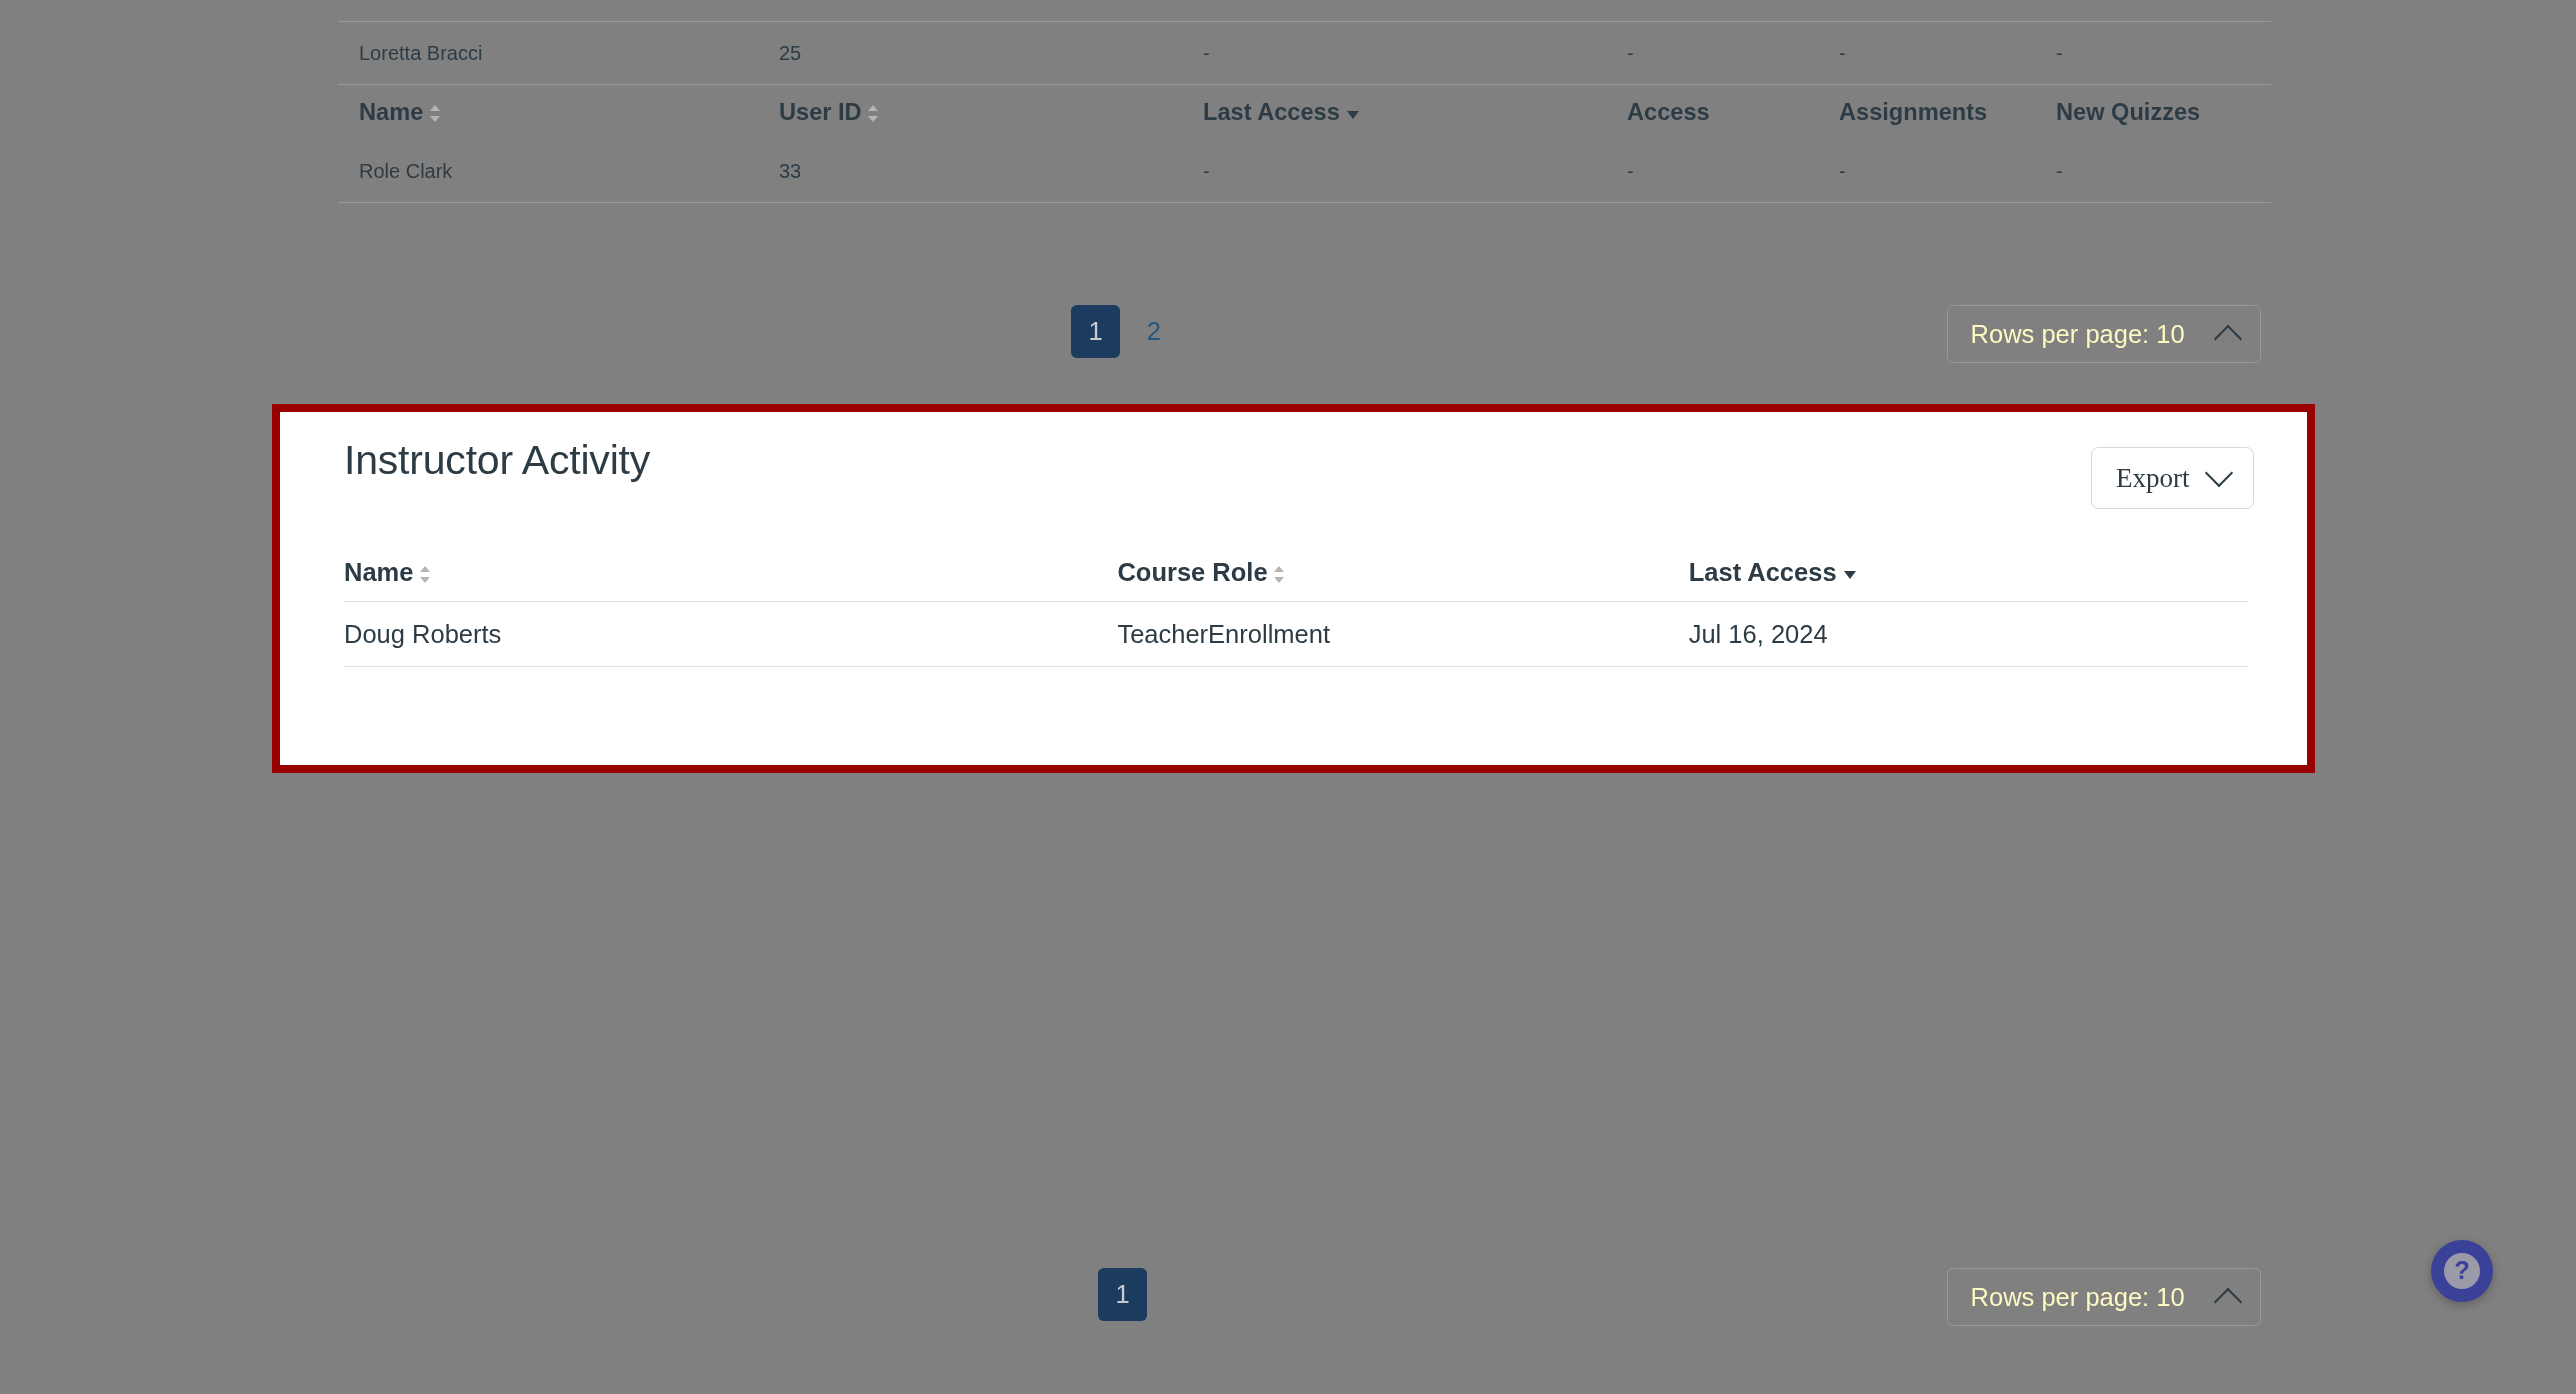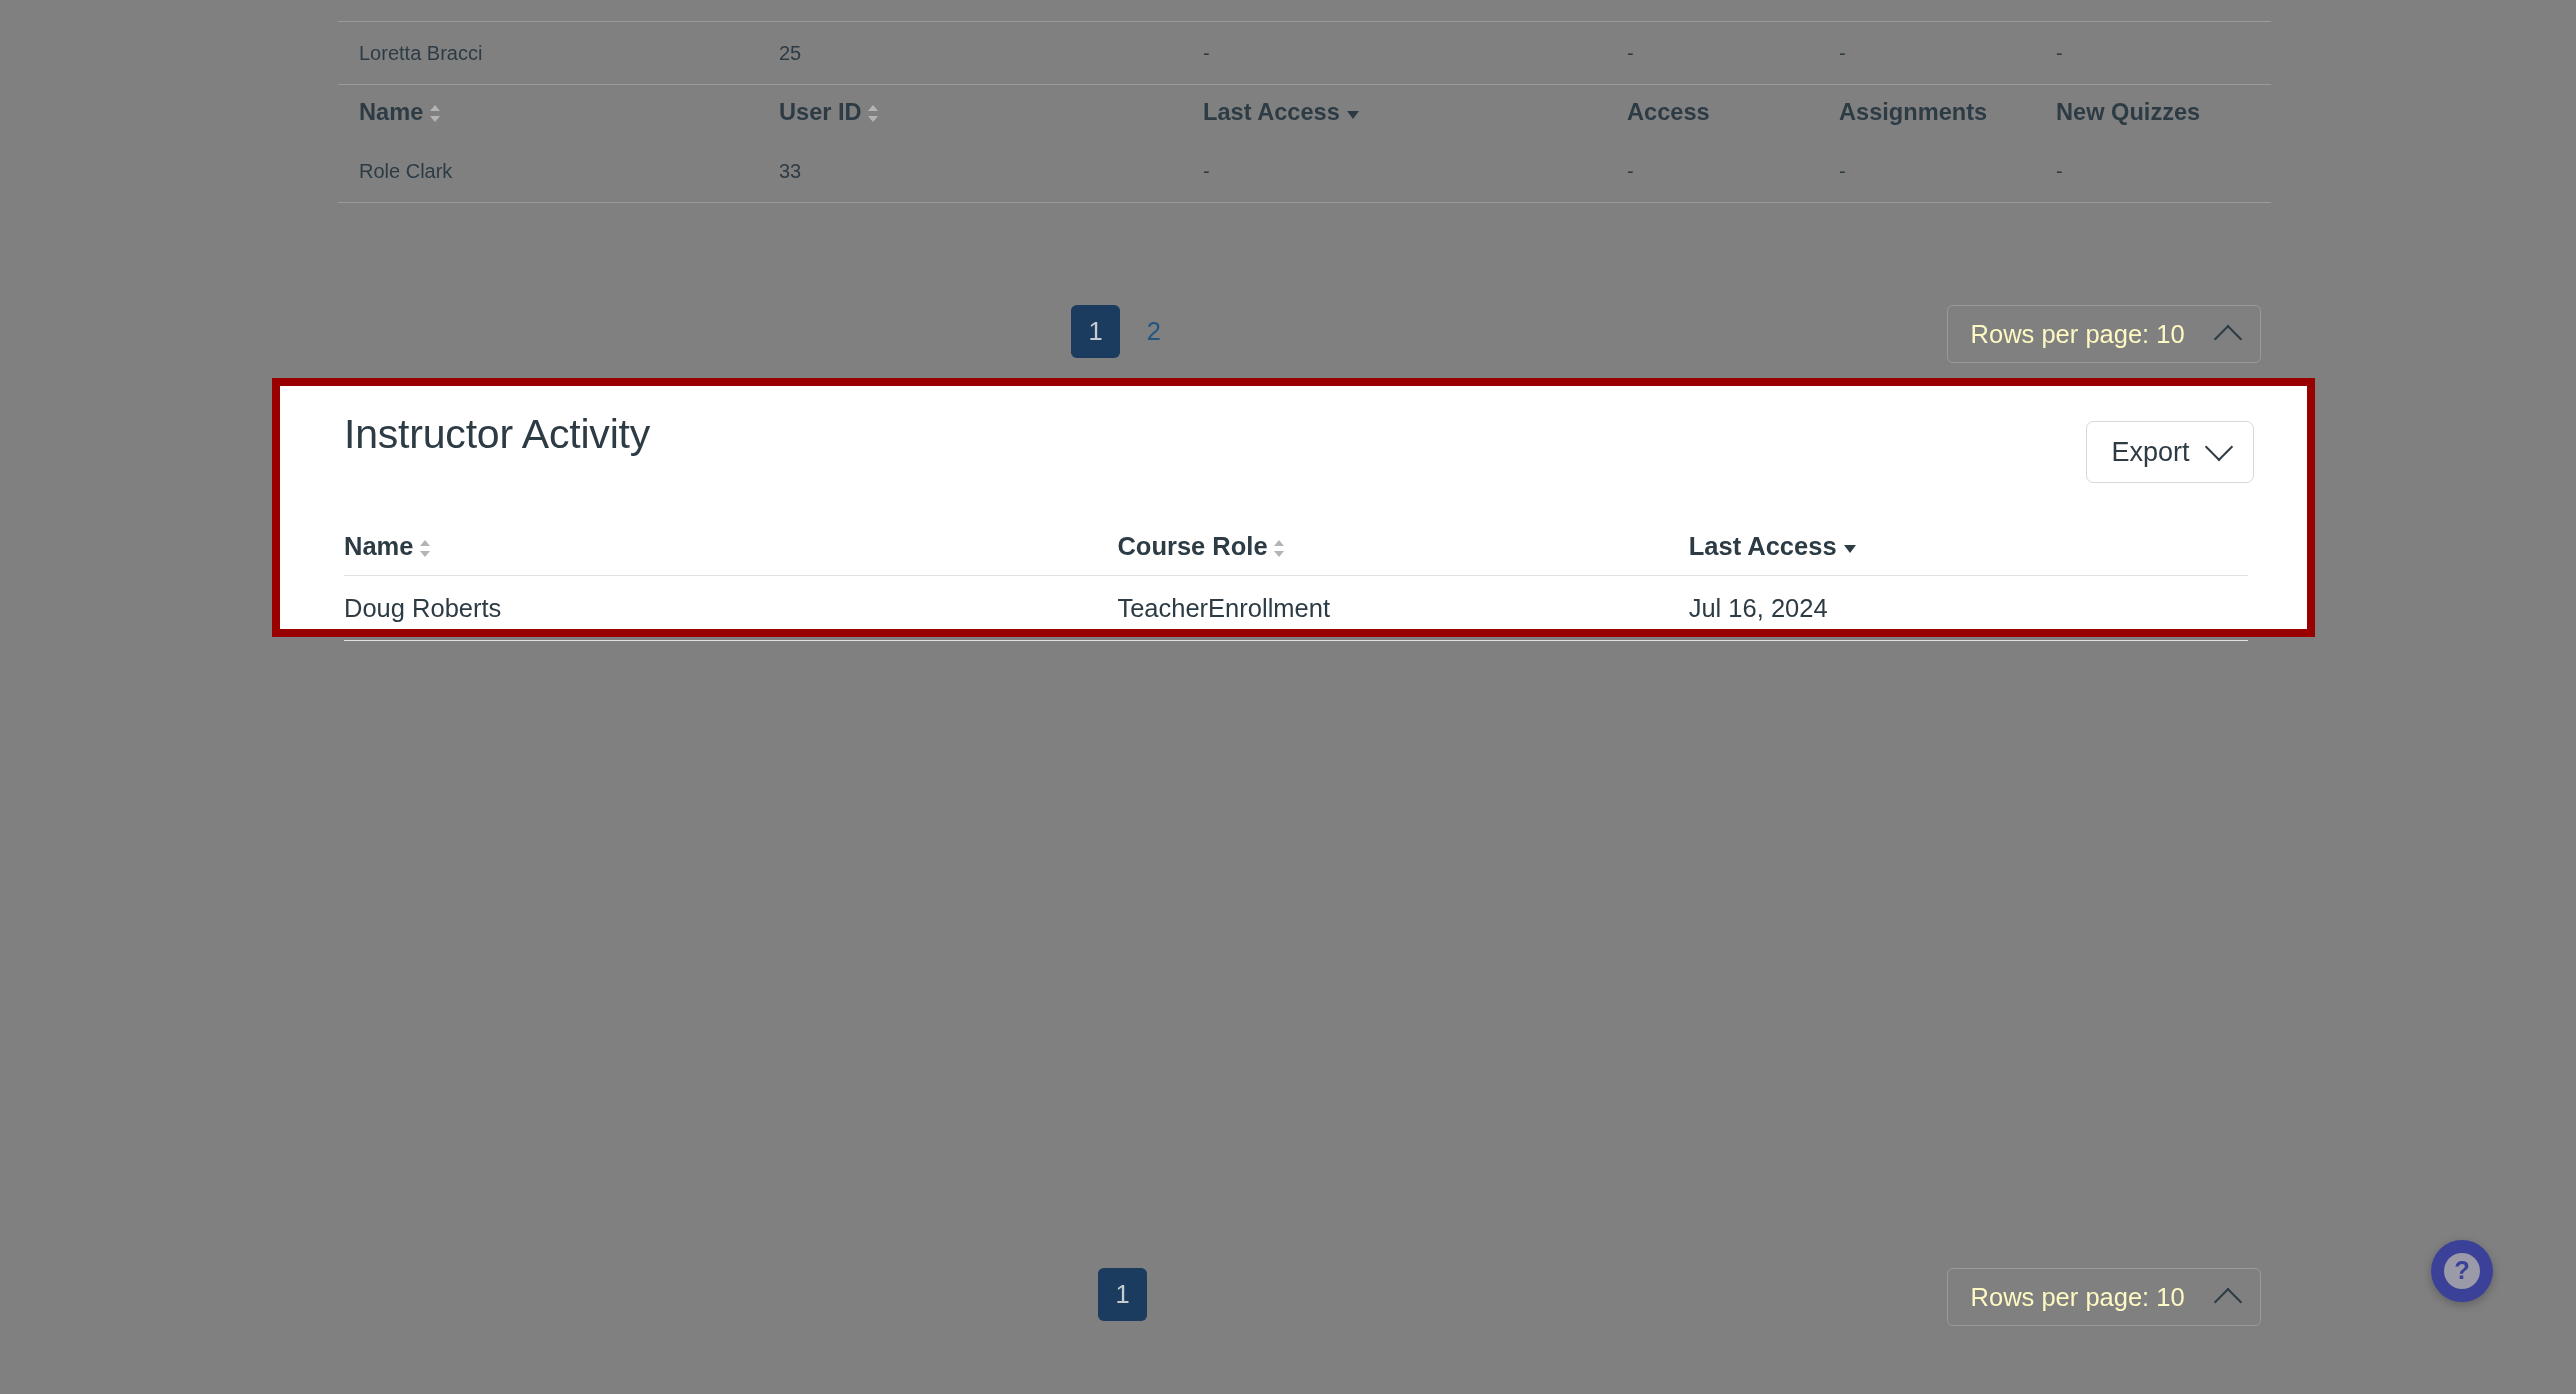--- a/index.html
+++ b/index.html
@@ -151,23 +151,23 @@
     border-top: 2.8px solid #2D3B45;
     transform: rotate(45deg);
     position: relative;
     top: 4.7px;
   }
 
   
   .highlight-frame {
     position: absolute;
     left: 272px;
-    top: 378px;
+    top: 404px;
     width: 2043px;
-    height: 259px;
+    height: 369px;
     border: 8.5px solid #990000;
     background: #fdba74;
     box-sizing: border-box;
   }
   .panel-inner {
     position: relative;
     width: 100%;
     height: 100%;
     background: #fff;
   }
@@ -189,21 +189,21 @@
     border: 0.9px solid #d4d8dc;
     border-radius: 7.5px;
     background: #fff;
     display: flex;
     align-items: center;
     gap: 19px;
     padding: 0 24.5px;
     font-size: 27px;
     color: #2D3B45;
     cursor: pointer;
-    font-family: Liberation Sans, sans-serif;
+    font-family: Liberation Serif, serif;
   }
   .chev-down {
     display: inline-block;
     width: 18px;
     height: 18px;
     border-right: 2.8px solid #2D3B45;
     border-bottom: 2.8px solid #2D3B45;
     transform: rotate(45deg);
     position: relative;
     top: -4.7px;

